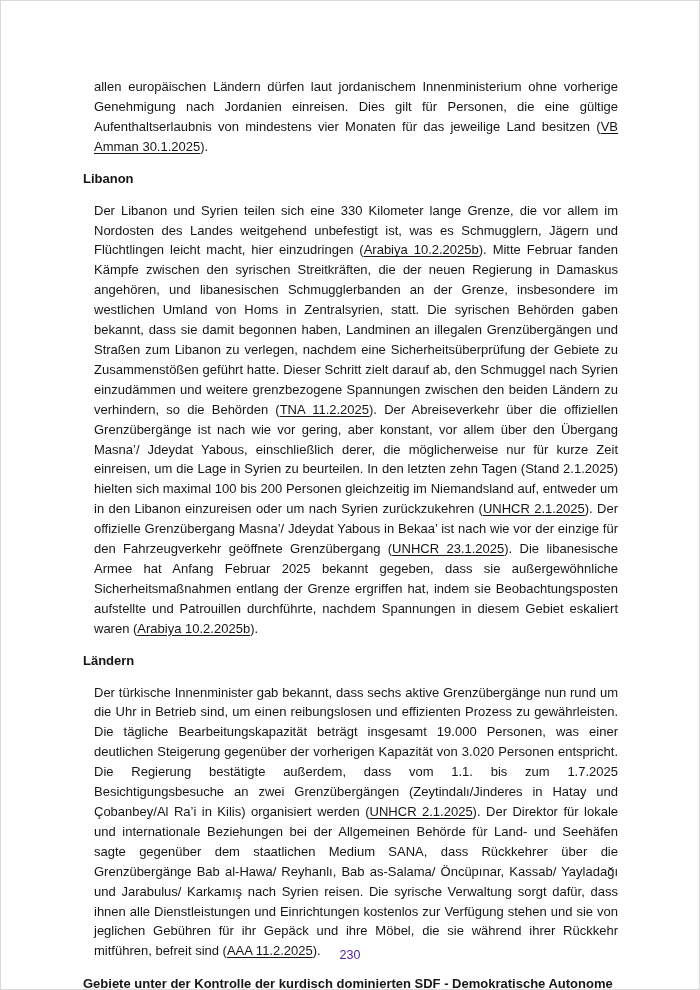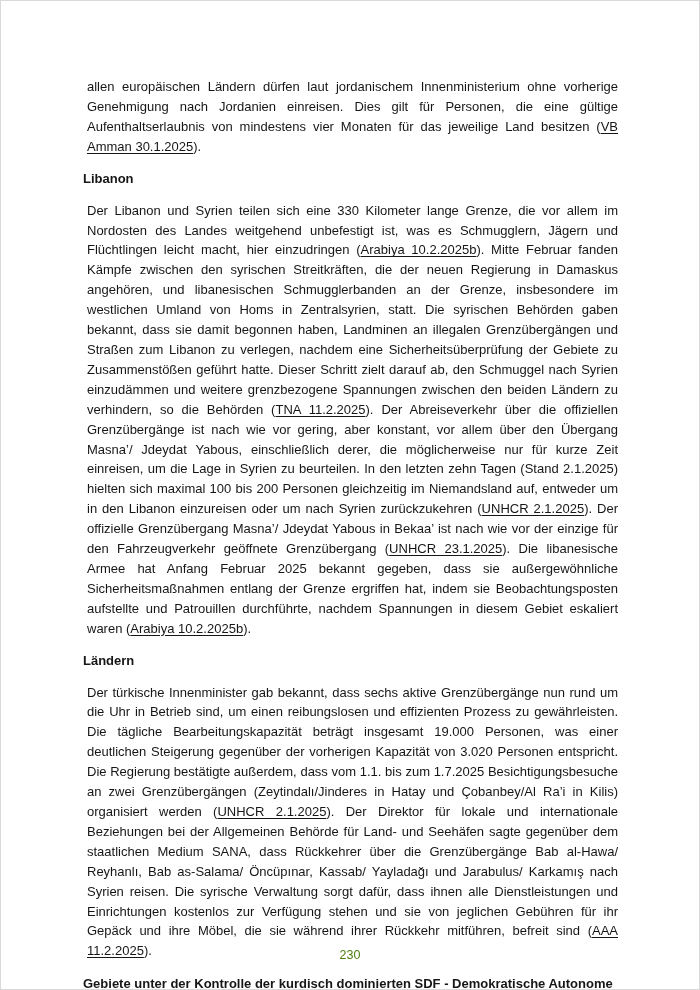--- a/index.html
+++ b/index.html
@@ -21,21 +21,21 @@
   .content {
     position: absolute;
     left: 83px;
     top: 77px;
     width: 535px;
   }
   .para {
     font-size: 13px;
     line-height: 19.9px;
     text-align: justify;
-    margin: 0 0 12px 4px;
+    margin: 0 0 12px 11px;
     hyphens: auto;
     -webkit-hyphens: auto;
   }
   .heading {
     font-size: 13px;
     font-weight: 700;
     line-height: 20px;
     margin: 2px 0 12px 0;
   }
   .heading-sdf {
@@ -48,21 +48,21 @@
     text-underline-offset: 2px;
     cursor: pointer;
   }
   .page-footer {
     position: absolute;
     left: 0;
     right: 0;
     top: 948px;
     text-align: center;
     font-size: 12.5px;
-    color: #4d7c0f;
+    color: #4c1d95;
   }
 </style>
 </head>
 <body>
 
 <div class="page">
   <main class="content">
 
     <p class="para"><span>allen europäischen Ländern dürfen laut jordanischem Innenministerium ohne vorherige Genehmigung nach Jordanien einreisen. Dies gilt für Personen, die eine gültige Aufenthaltserlaubnis von mindestens vier Monaten für das jeweilige Land besitzen (</span><a class="cit">VB Amman 30.1.2025</a><span>).</span></p>
 

